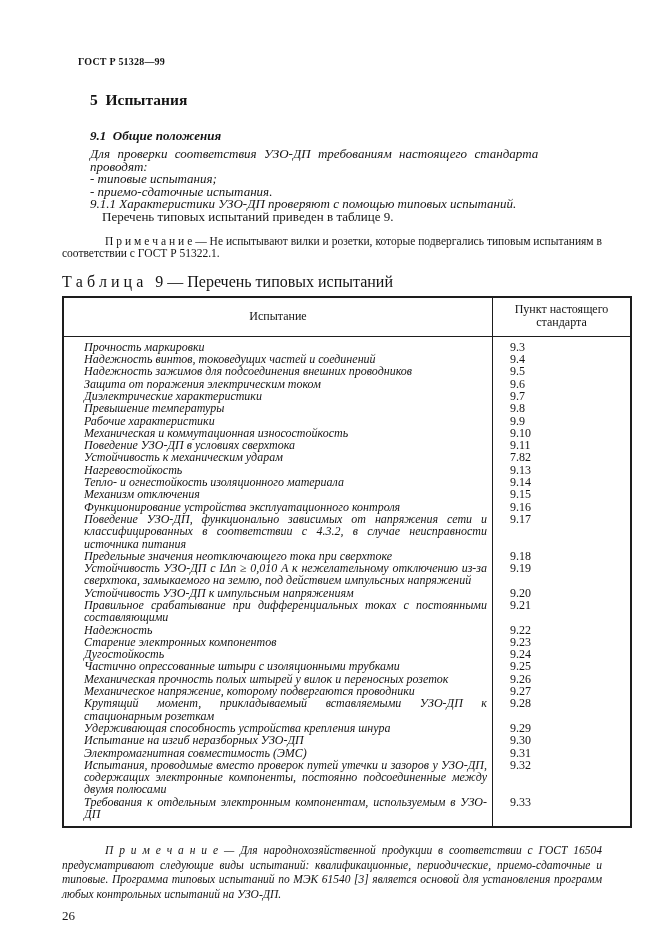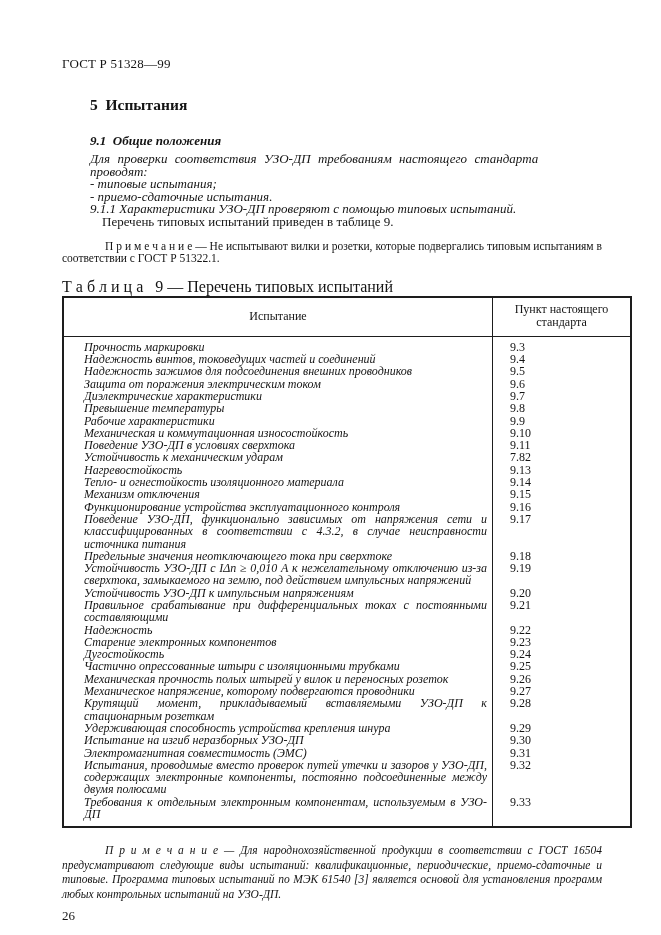--- a/index.html
+++ b/index.html
@@ -13,22 +13,23 @@
     color: #141414;
     -webkit-font-smoothing: antialiased;
   }
   .page {
     box-sizing: border-box;
     width: 661px; height: 935px;
     padding: 56px 59px 0 62px;
     position: relative;
   }
   .doc-code {
-    font-size: 13px; font-weight: normal;
+    font-size: 10px; font-weight: bold;
     letter-spacing: 0.2px;
+    margin-left: 16px;
   }
   .h1 {
     margin: 24px 0 0 28px;
     font-size: 15.5px; font-weight: bold;
     white-space: pre-wrap;
   }
   .h2 {
     margin: 19px 0 0 28px;
     font-size: 13px; font-weight: bold; font-style: italic;
     white-space: pre-wrap;
@@ -47,20 +48,21 @@
     font-size: 11.5px; line-height: 12.6px;
     text-indent: 43px;
     text-align: justify;
   }
   .table-caption {
     margin-top: 13px;
     font-size: 16px;
     white-space: pre-wrap;
   }
   table.tests {
+    margin-top: 5px;
     width: 541px;
     border-collapse: collapse;
     table-layout: fixed;
     font-size: 12px;
   }
   table.tests, table.tests th {
     border: 1.6px solid #1d1d1d;
   }
   table.tests { border-width: 2px; }
   thead th {

